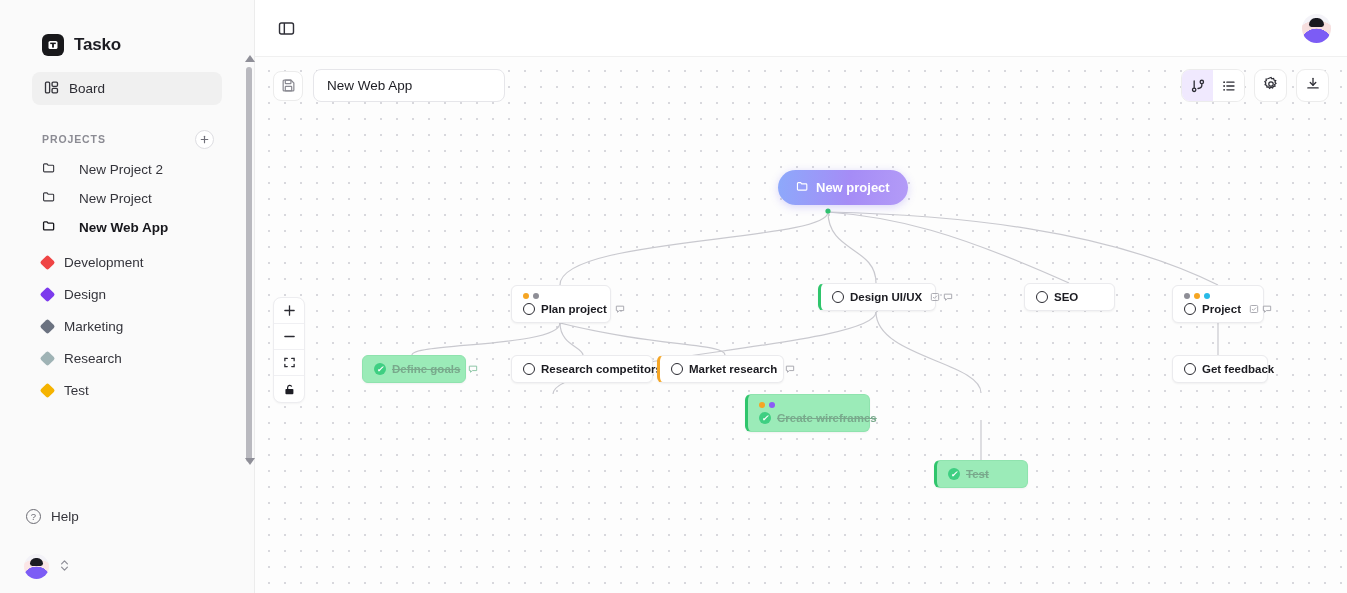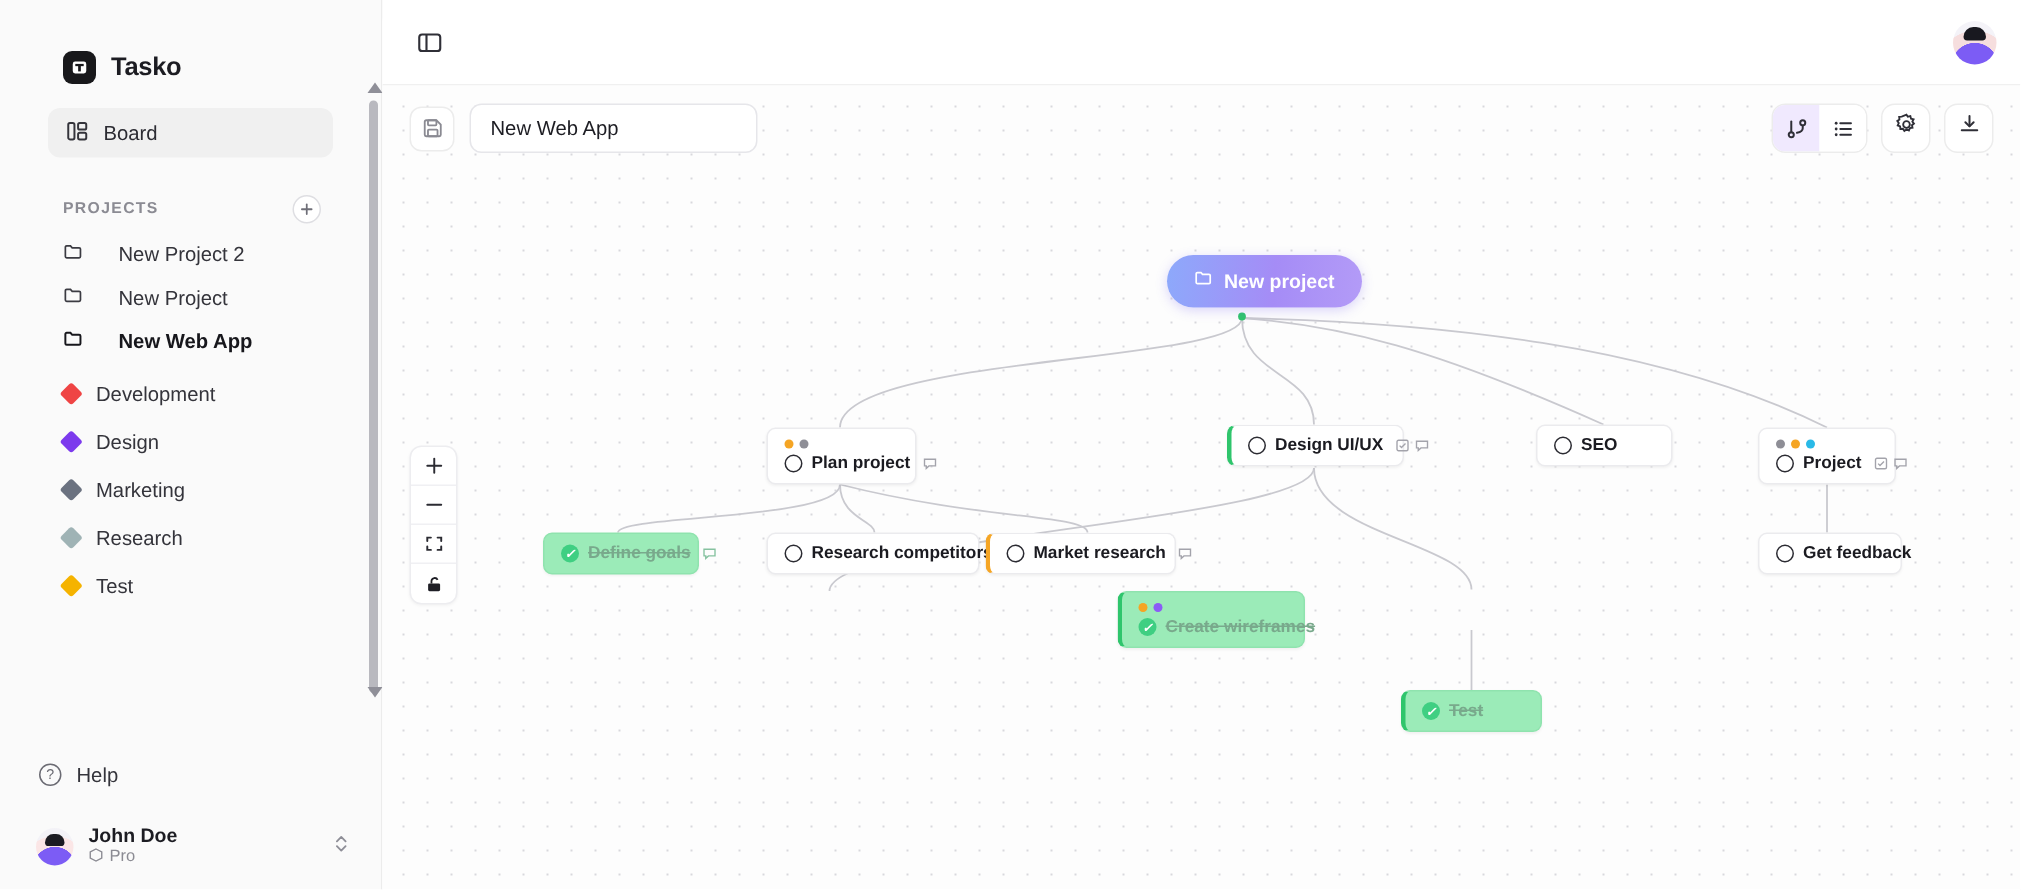--- a/index.html
+++ b/index.html
@@ -285,29 +285,20 @@
       </div>
     </div>
 
     <div class="help-row">
       <span class="circ-q">?</span>
       <span>Help</span>
     </div>
 
     <div class="user-row">
       <span class="avatar-sm"></span>
-      <span class="user-meta">
-        <span class="user-name" style="display:block">John Doe</span>
-        <span class="user-plan">
-          <span><svg width="10" height="10" viewBox="0 0 12 12" fill="none" stroke="#8b8b93" stroke-width="1.1">
-                <path d="M6 1.2 10.6 3.6v4.8L6 10.8 1.4 8.4V3.6z"></path>
-              </svg></span>
-          <span>Pro</span>
-        </span>
-      </span>
       <span class="chev-updown">
         <svg width="11" height="15" viewBox="0 0 11 16" fill="none" stroke="#8e8e97" stroke-width="1.3" stroke-linecap="round" stroke-linejoin="round">
             <path d="M2.4 6.3 5.5 3.1 8.6 6.3"></path>
             <path d="M2.4 9.7 5.5 12.9 8.6 9.7"></path>
           </svg>
       </span>
     </div>
 
     <div class="side-scroll">
       <span class="arrow-up"></span>

